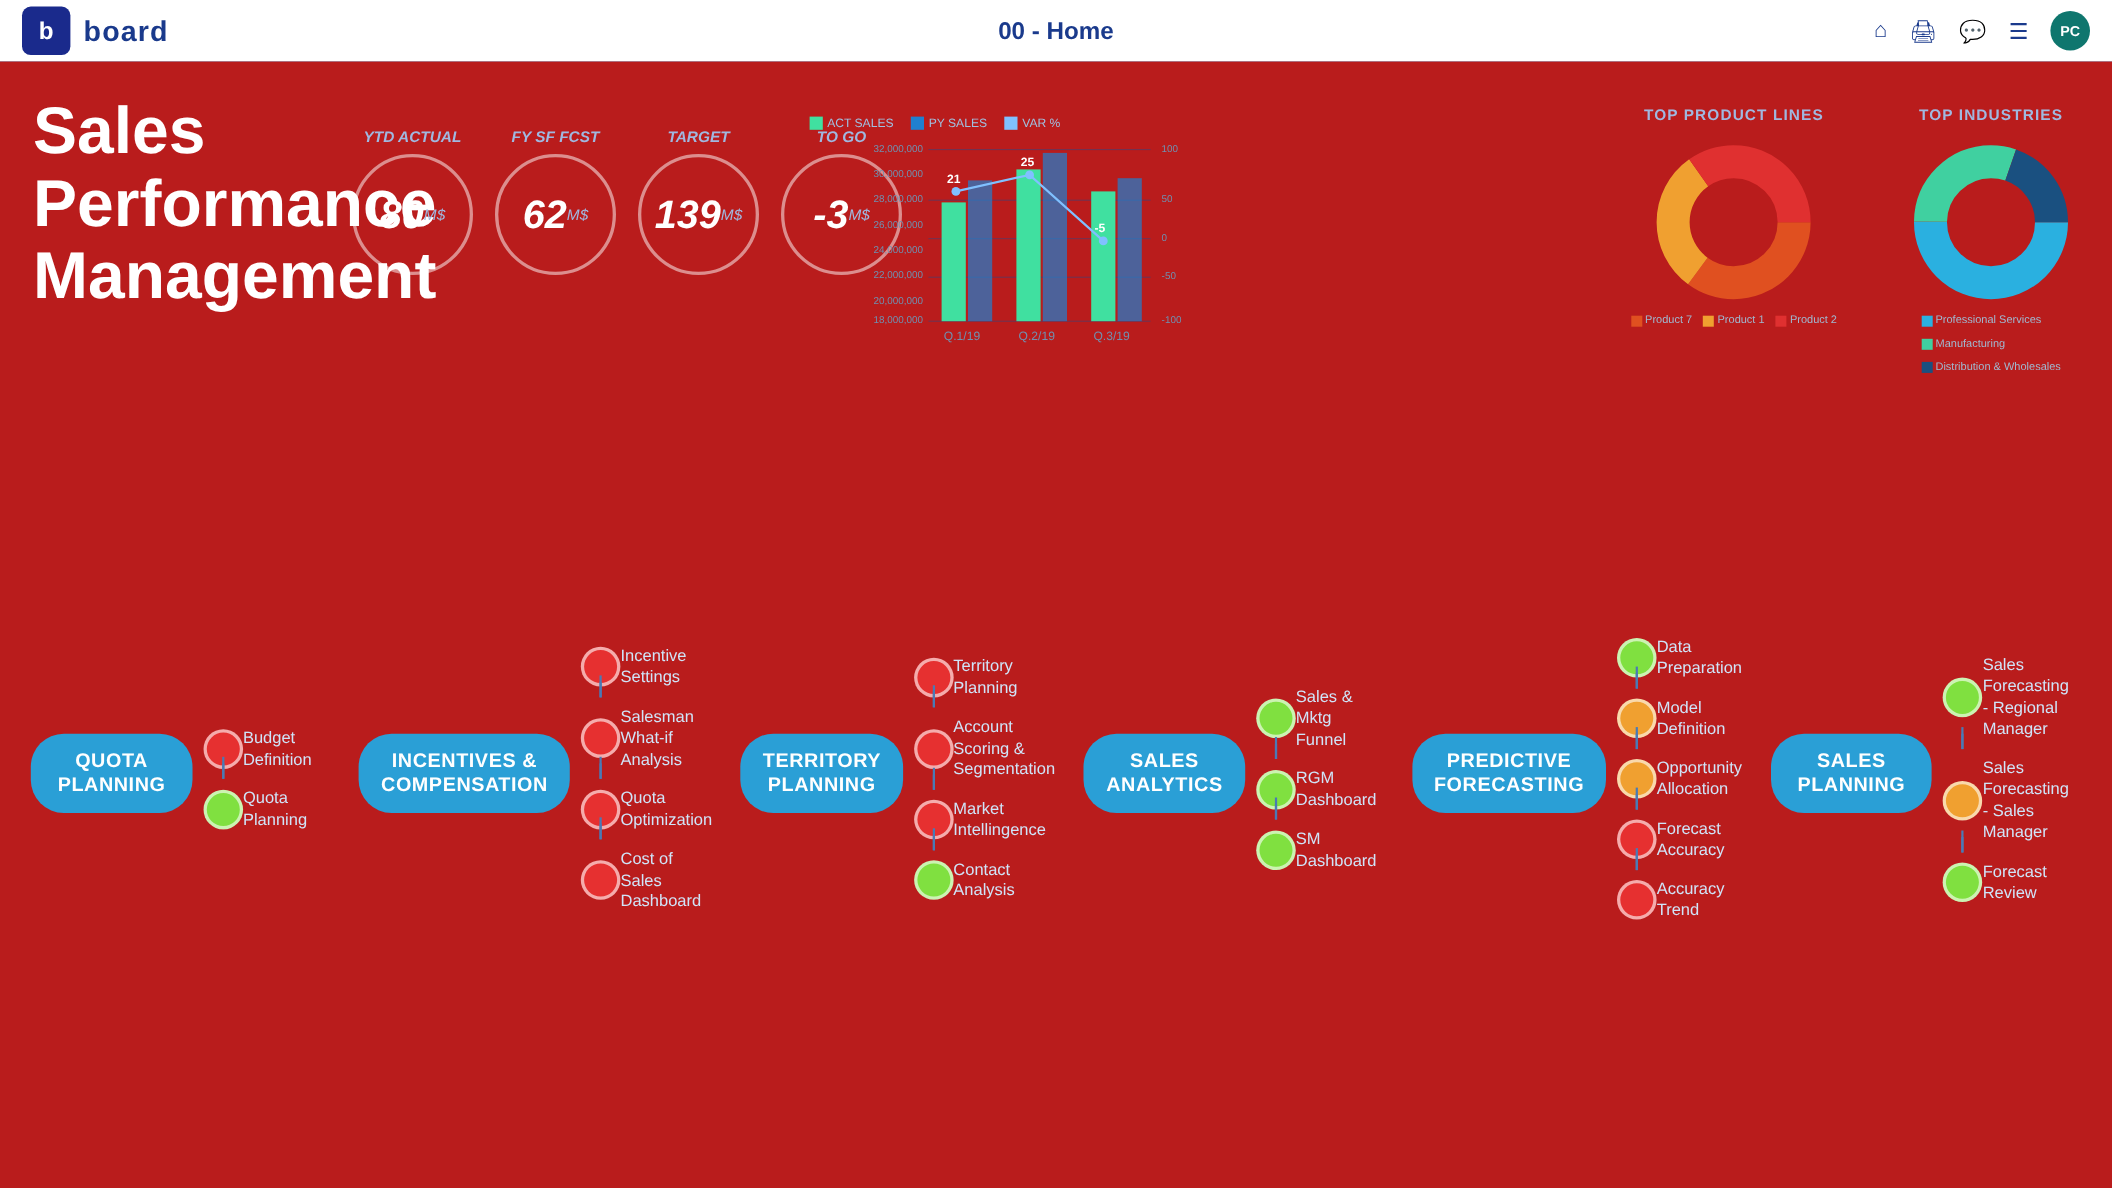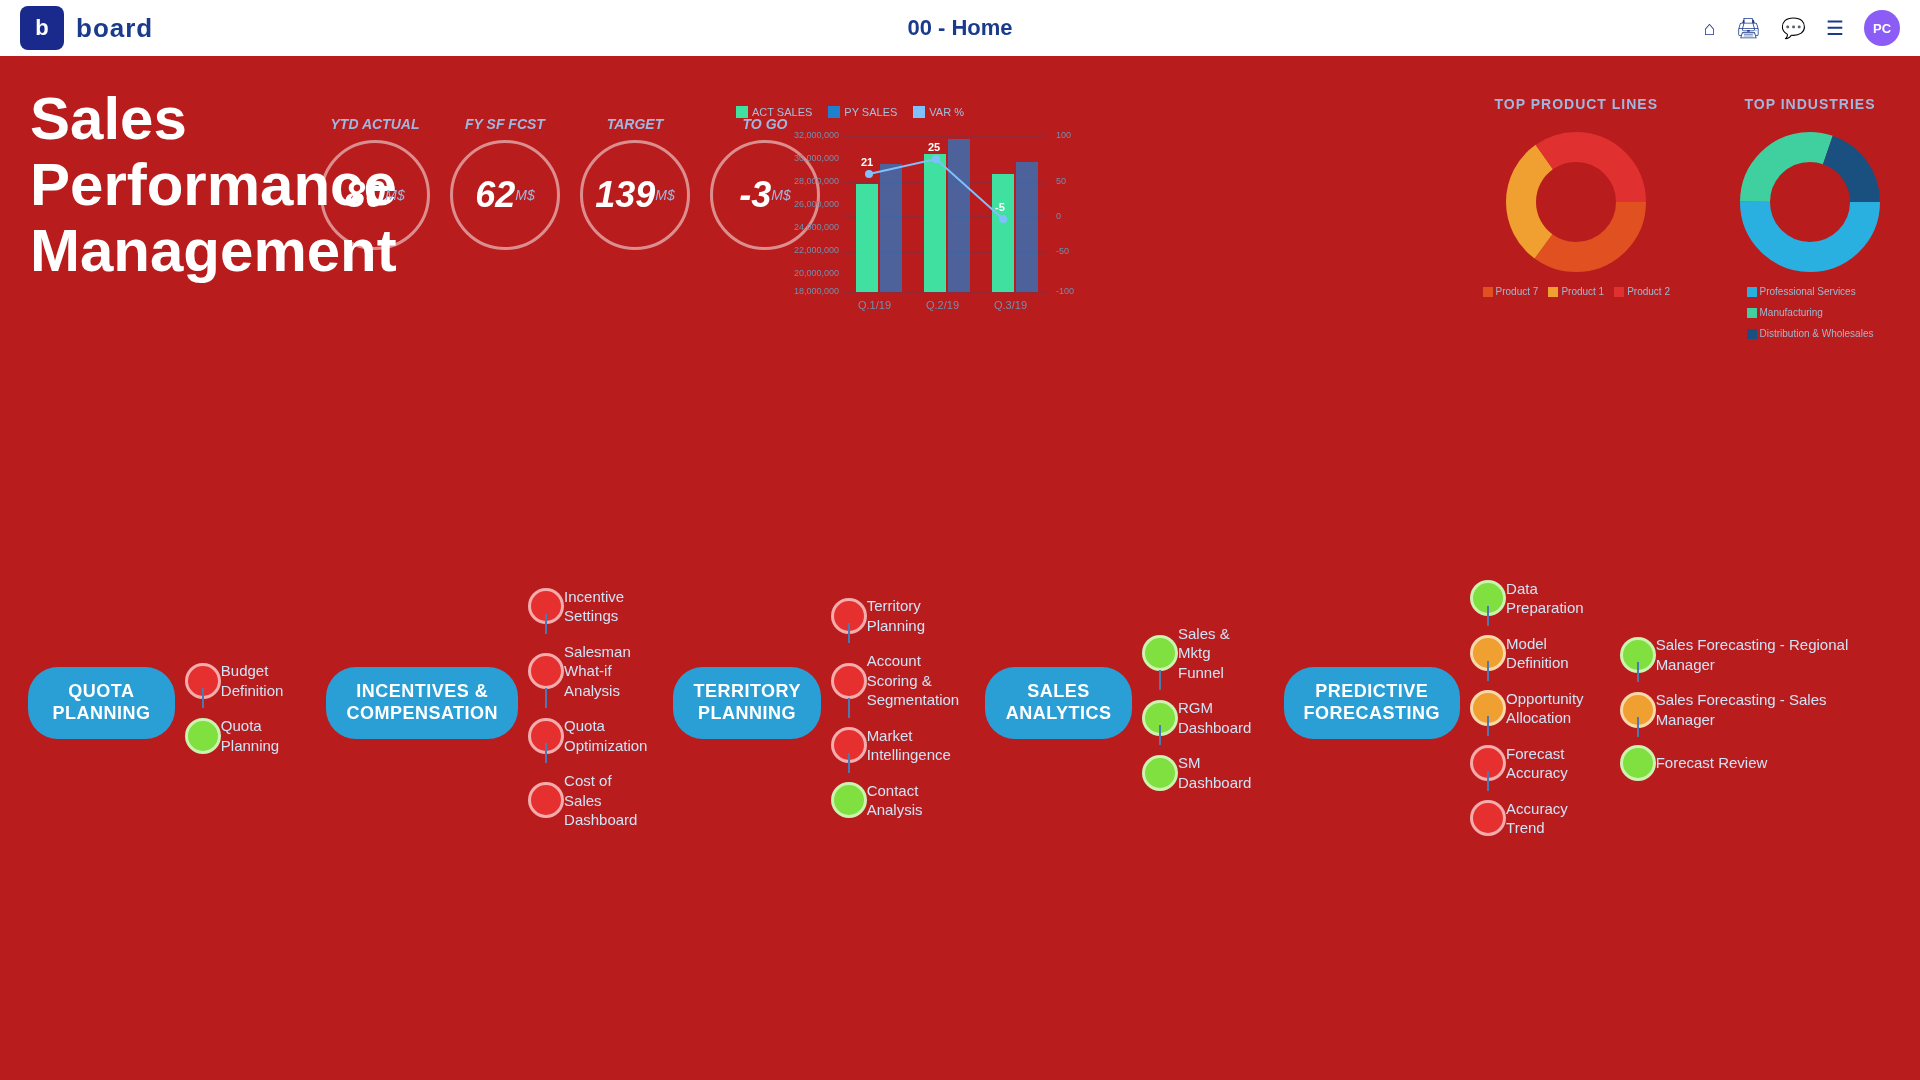--- a/index.html
+++ b/index.html
@@ -61,21 +61,21 @@
     }
     .topbar-icon {
       color: #1a3a8c;
       font-size: 20px;
       cursor: pointer;
     }
     .topbar-avatar {
       width: 36px;
       height: 36px;
       border-radius: 50%;
-      background: #8b5cf6;
+      background: #0f766e;
       color: white;
       display: flex;
       align-items: center;
       justify-content: center;
       font-size: 13px;
       font-weight: bold;
     }
 
     
     .main {
@@ -545,20 +545,21 @@
             <span class="item-label">Forecast Accuracy</span>
           </div>
           <div class="section-item">
             <div style="position: absolute; left: 17px; top: -20px; width: 2px; height: 20px; background: rgb(74, 122, 181);"></div>
             <div class="item-dot dot-red"></div>
             <span class="item-label">Accuracy Trend</span>
           </div>
         </div>
       </div>
       <div class="section-col">
+        <div class="section-header">SALES PLANNING</div>
         <div class="section-items">
           <div class="section-item">
             <div class="item-dot dot-green"></div>
             <span class="item-label">Sales Forecasting - Regional Manager</span>
           </div>
           <div class="section-item">
             <div style="position: absolute; left: 17px; top: -20px; width: 2px; height: 20px; background: rgb(74, 122, 181);"></div>
             <div class="item-dot dot-orange"></div>
             <span class="item-label">Sales Forecasting - Sales Manager</span>
           </div>

